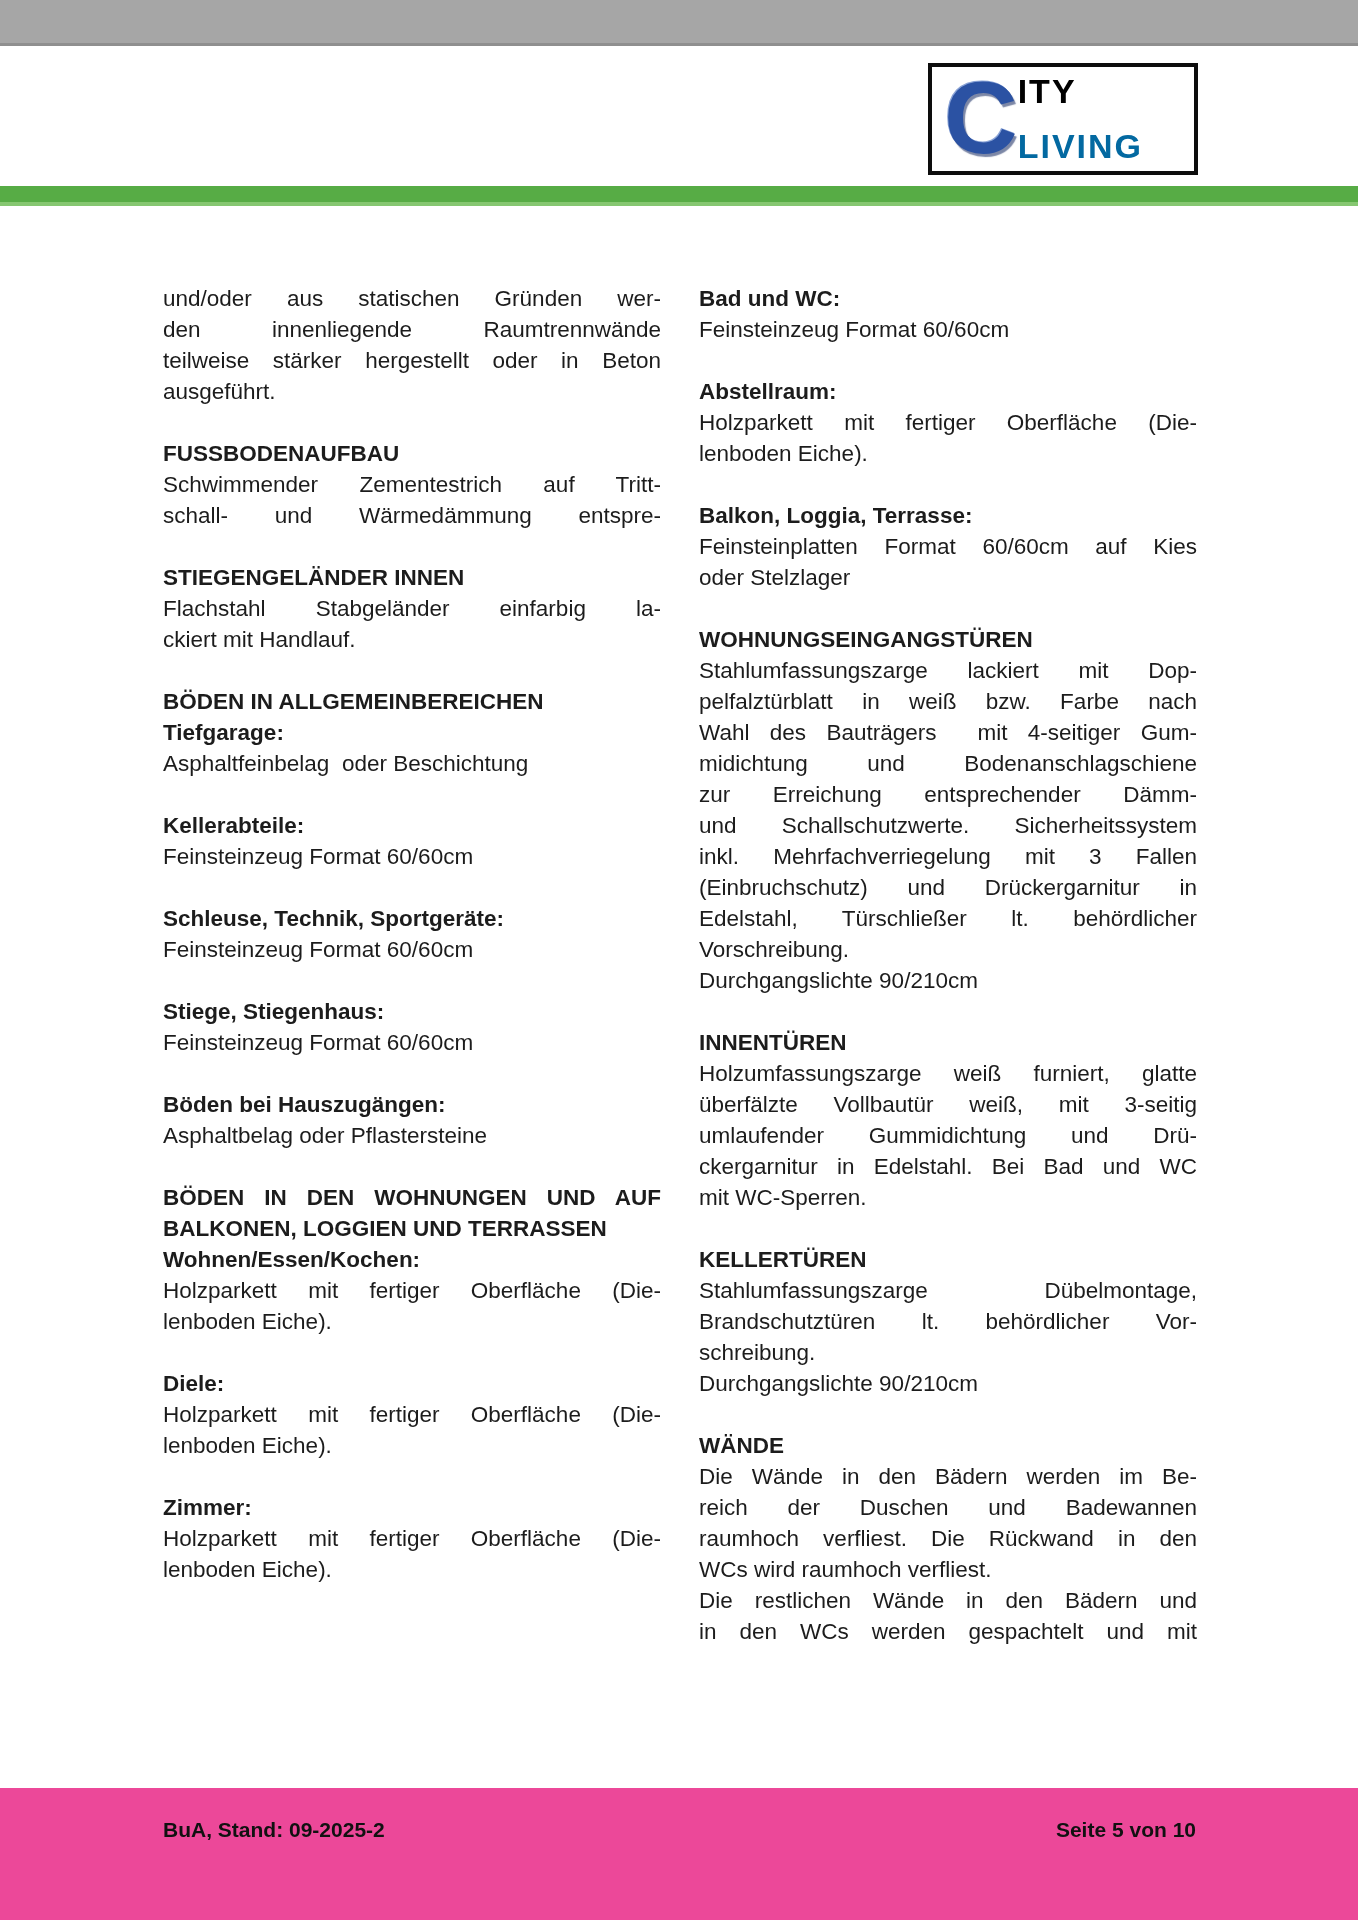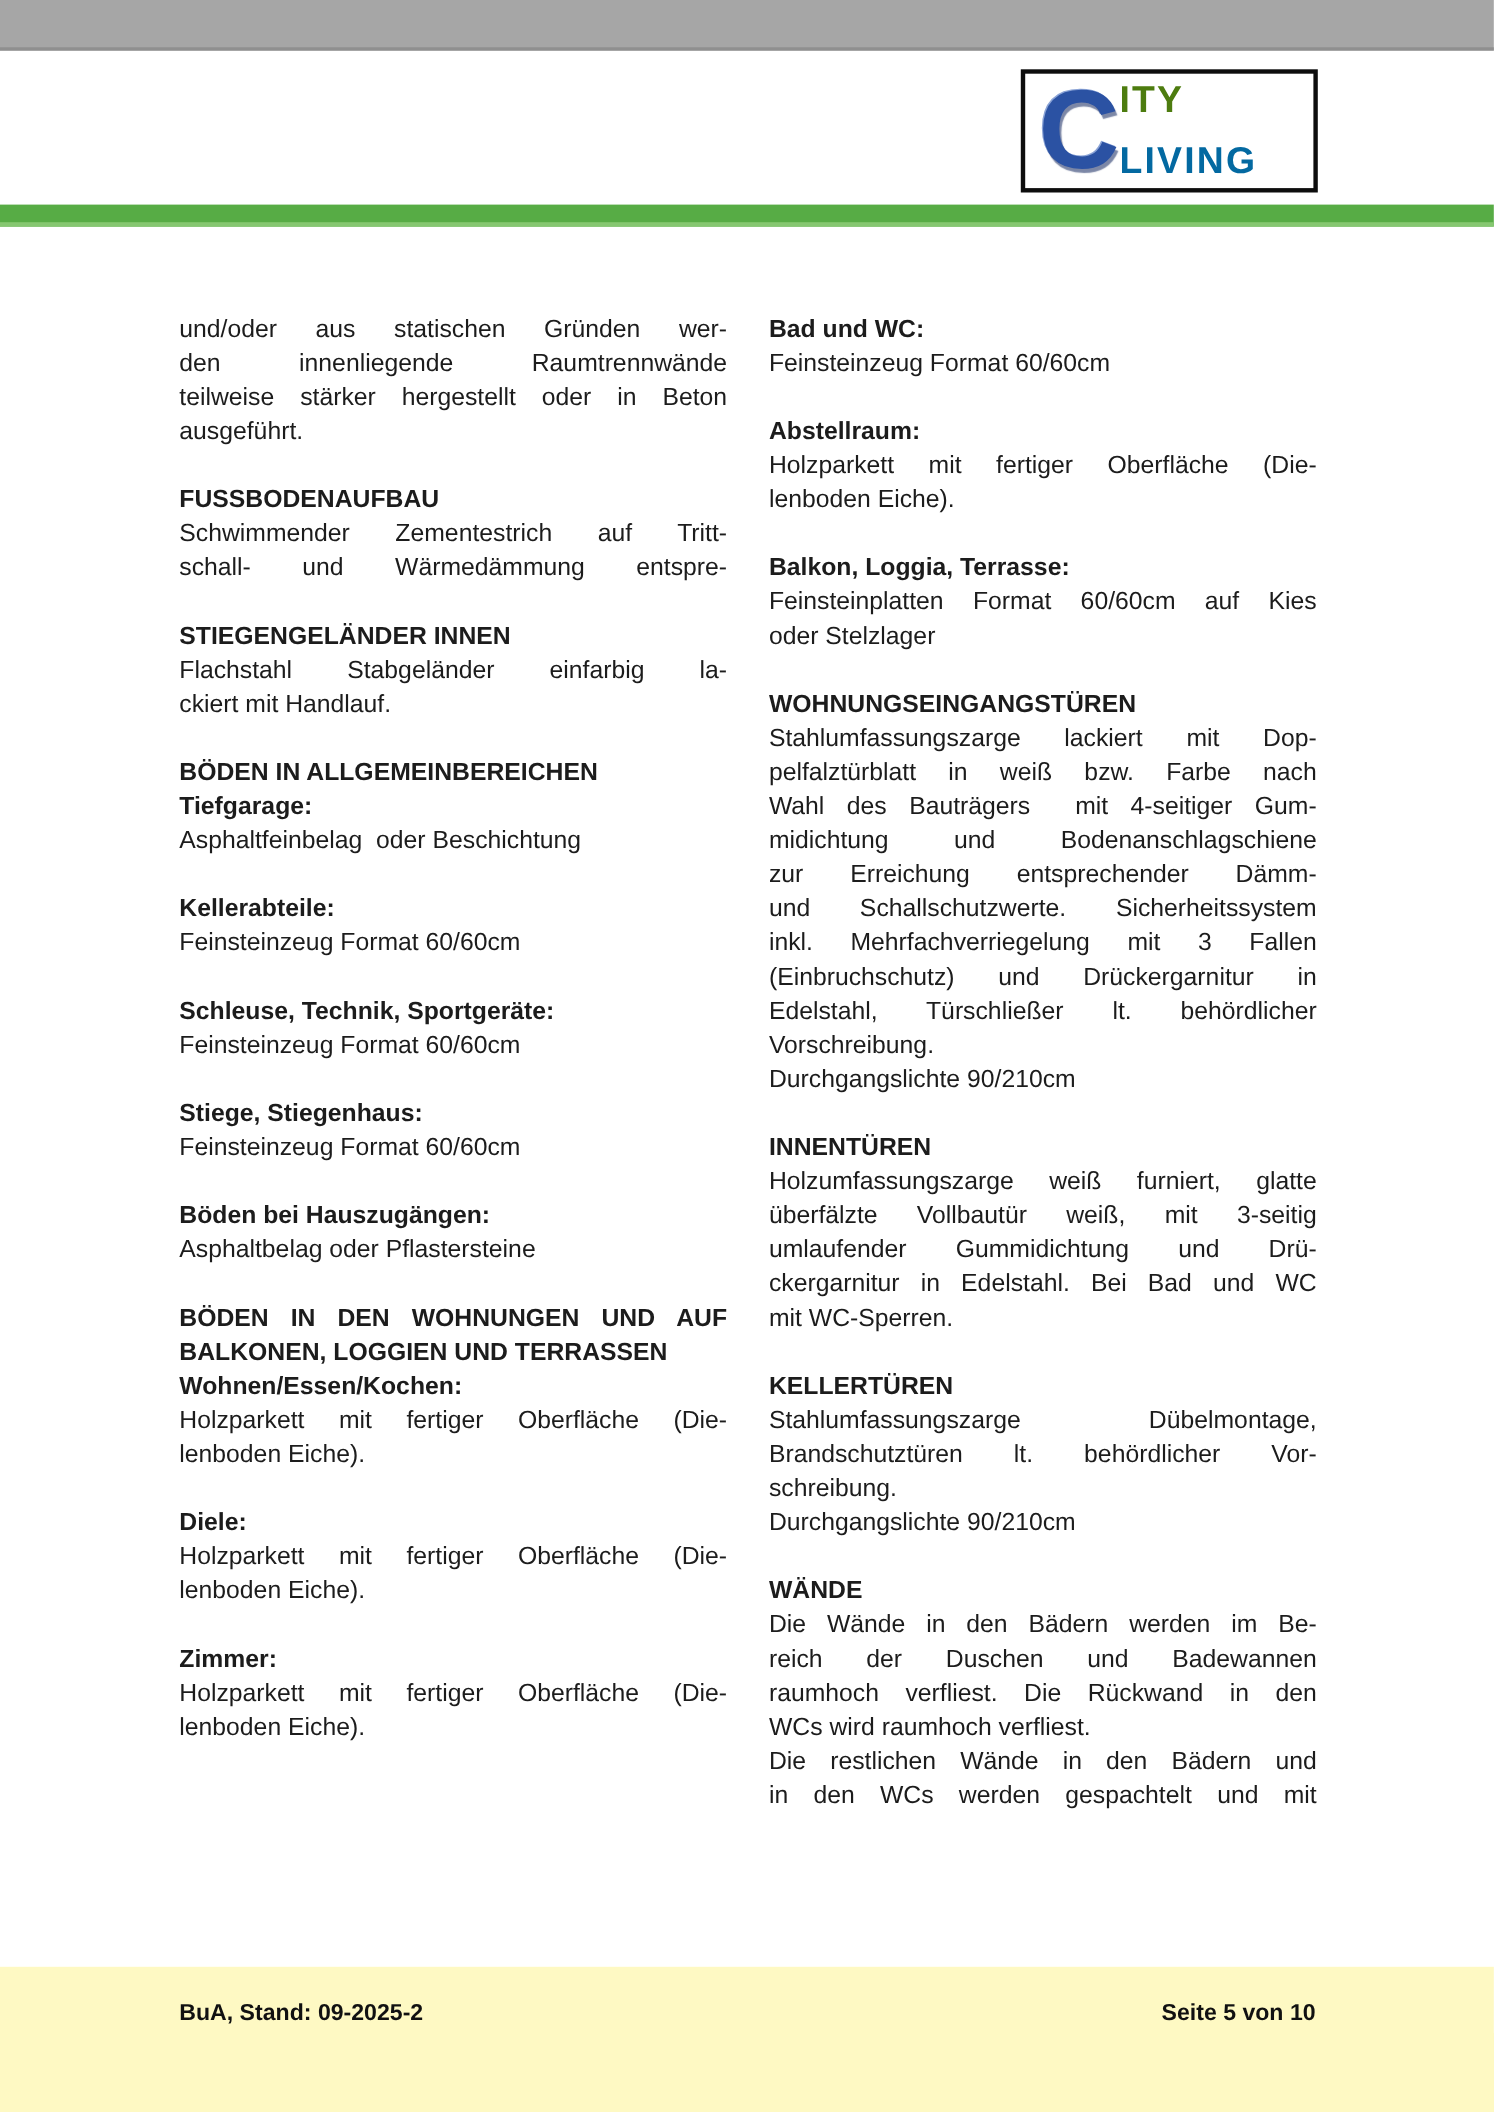--- a/index.html
+++ b/index.html
@@ -54,21 +54,21 @@
     height: 86px;
     margin-left: 2px;
     padding-top: 1px;
   }
   .logo-ity, .logo-living {
     font-weight: bold;
     font-size: 34px;
     line-height: 0.9;
     letter-spacing: 2px;
   }
-  .logo-ity    { color: #4d7c0f; }
+  .logo-ity    { color: #000000; }
   .logo-living { color: #0369a1; }
 
   .green-bar {
     position: absolute;
     top: 186px; left: 0; right: 0;
     height: 16px;
     background: #57ac45;
     border-bottom: 4px solid #86c771;
   }
 
@@ -92,21 +92,21 @@
     text-align: justify;
     text-align-last: justify;
   }
   .line.gap { margin-top: 31px; }
 
   
   .footer {
     position: absolute;
     left: 0; right: 0; bottom: 0;
     top: 1788px;
-    background: #fef9c3;
+    background: #ec4899;
   }
   .footer-inner {
     position: absolute;
     left: 163px;
     right: 162px;
     top: 30px;
     display: flex;
     justify-content: space-between;
   }
   .footer-text {

